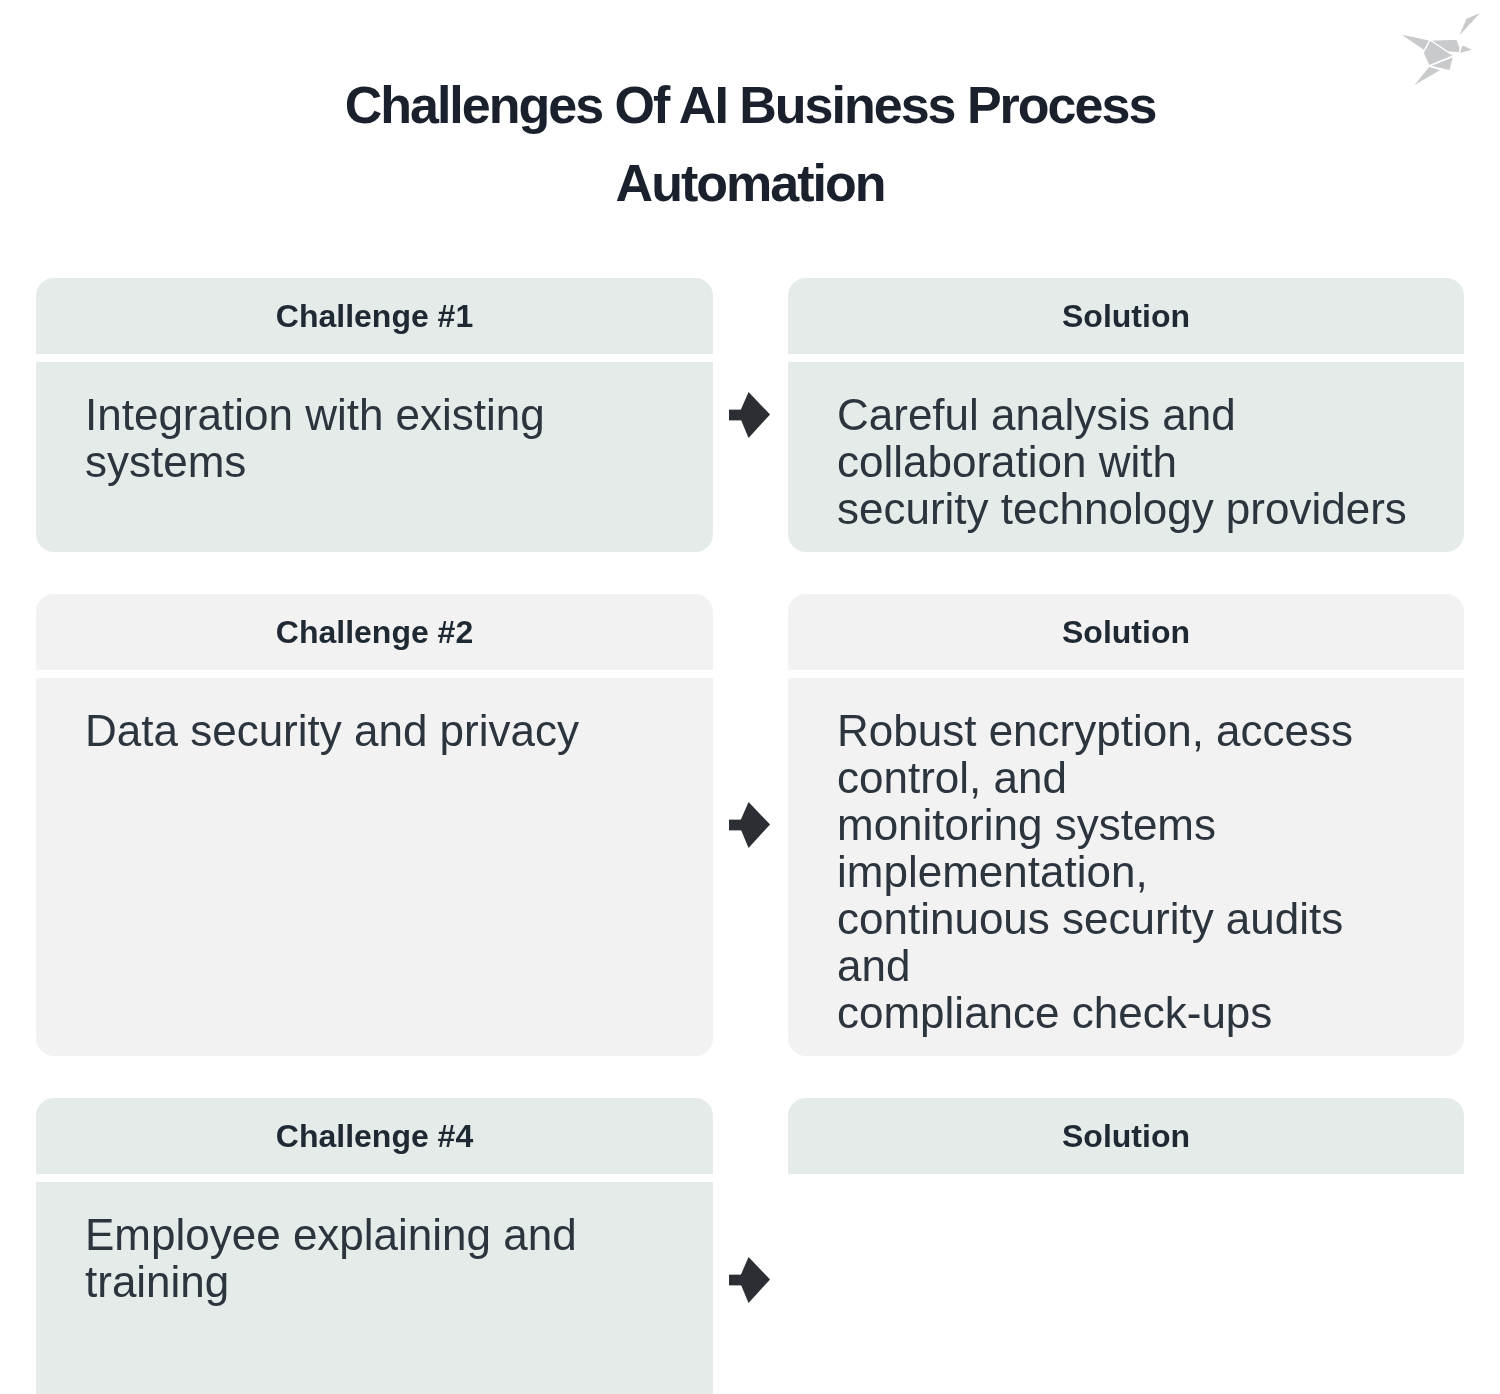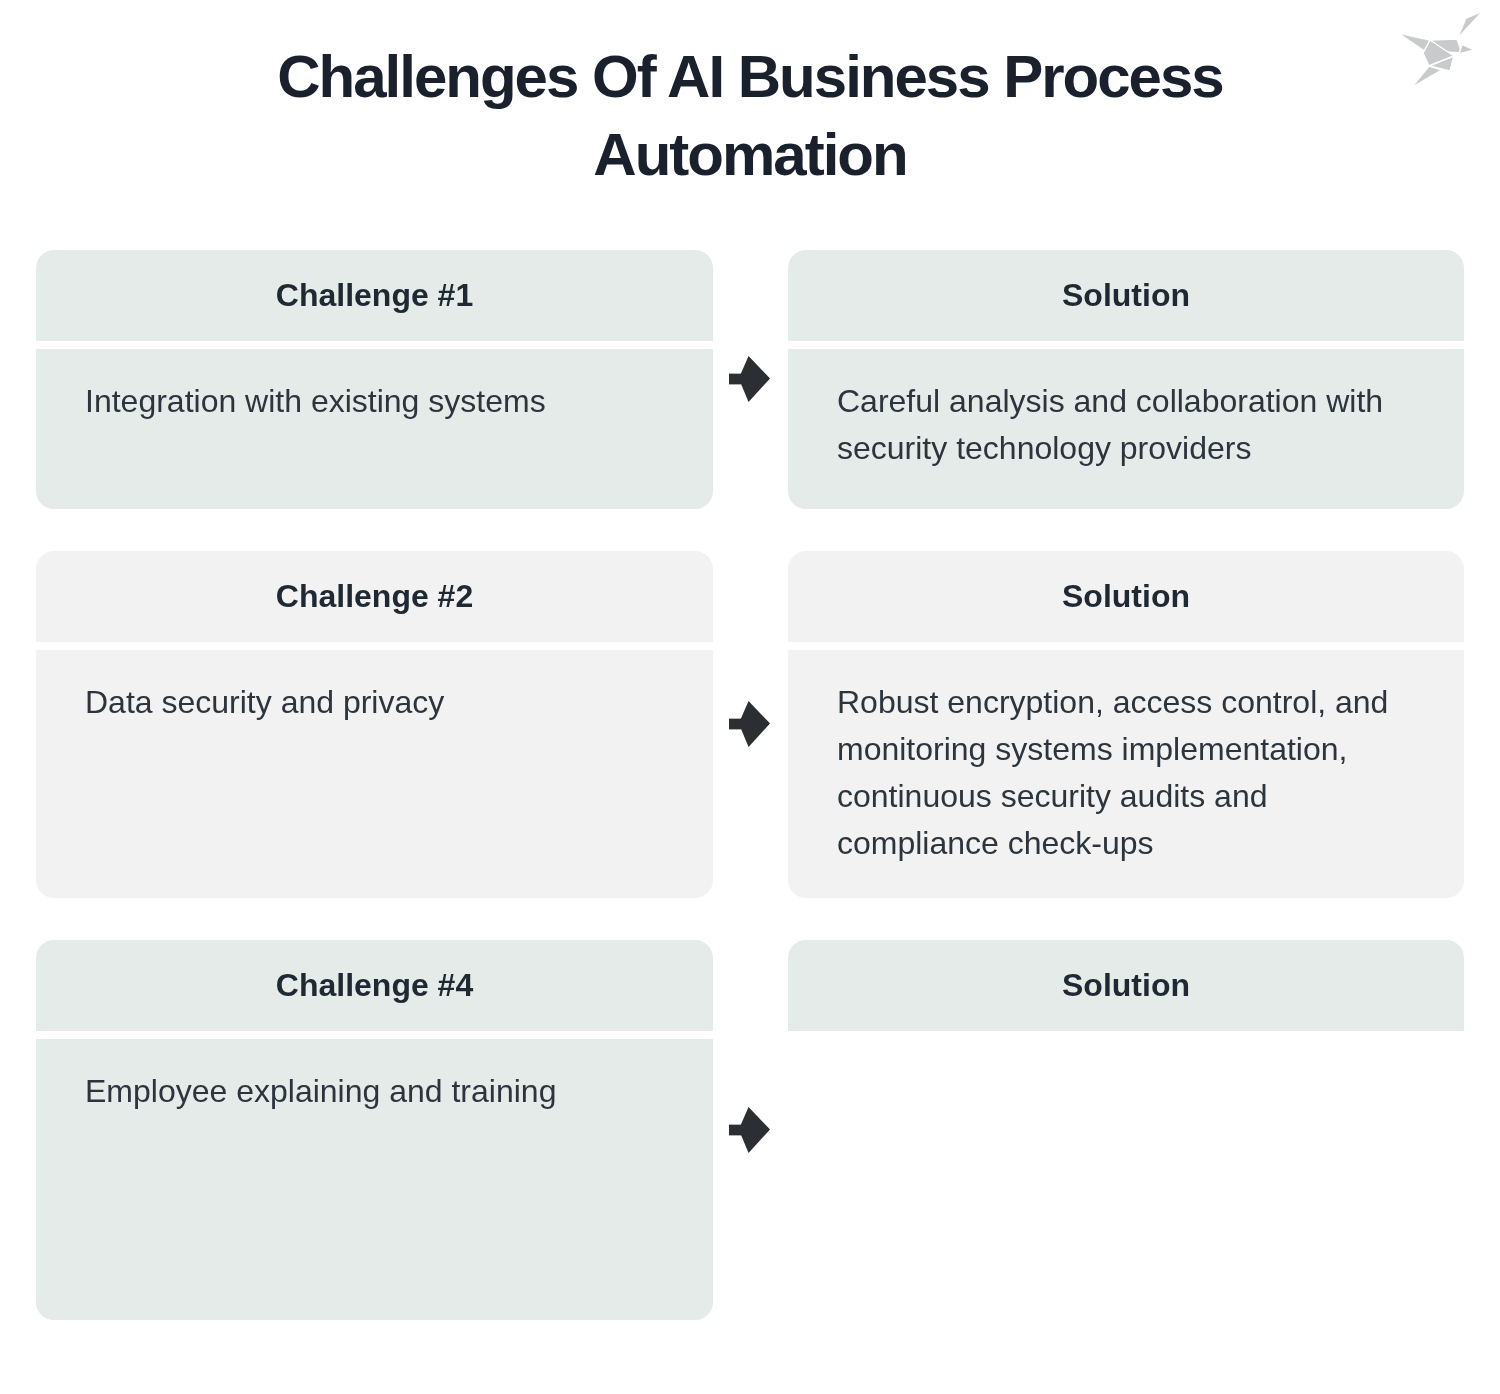--- a/index.html
+++ b/index.html
@@ -15,24 +15,24 @@
     position: relative;
   }
   .logo {
     position: absolute;
     top: 8px;
     right: 14px;
     width: 100px;
     height: 105px;
   }
   .title {
-    margin: 0;
-    padding-top: 38px;
+    margin: 16px;
+    padding-top: 50px;
     text-align: center;
-    font-size: 60px;
+    font-size: 52px;
     line-height: 78px;
     font-weight: 700;
     letter-spacing: -2px;
     color: var(--title-text, #1a212d);
   }
   .title span { display: block; }
   .rows {
     margin: 56px 36px 0 36px;
   }
   .row {
@@ -40,36 +40,36 @@
     grid-template-columns: 677px 1fr 676px;
     align-items: stretch;
     margin-bottom: 42px;
   }
   .row:last-child { margin-bottom: 0; }
   .card {
     display: flex;
     flex-direction: column;
   }
   .card-header {
-    height: 91px;
+    height: 76px;
     border-radius: 18px 18px 0 0;
     margin-bottom: 8px;
     display: flex;
     align-items: center;
     justify-content: center;
     font-size: 32px;
     font-weight: 700;
     color: var(--header-text, #1f2933);
   }
   .card-body {
     flex: 1;
     border-radius: 0 0 18px 18px;
     box-sizing: border-box;
     padding: 29px 40px 20px 49px;
-    font-size: 32px;
+    font-size: 44px;
     line-height: 47px;
     color: var(--body-text, #2c353e);
     white-space: pre-line;
   }
   .row.sage .card-header, .row.sage .card-body { background: var(--card-sage, #e4ebe8); }
   .row.gray .card-header, .row.gray .card-body { background: var(--card-gray, #f2f2f2); }
   .row1 .card-body { min-height: 160px; }
   .row2 .card-body { min-height: 248px; }
   .row3 .card-body { min-height: 281px; }
   .arrow-cell {

